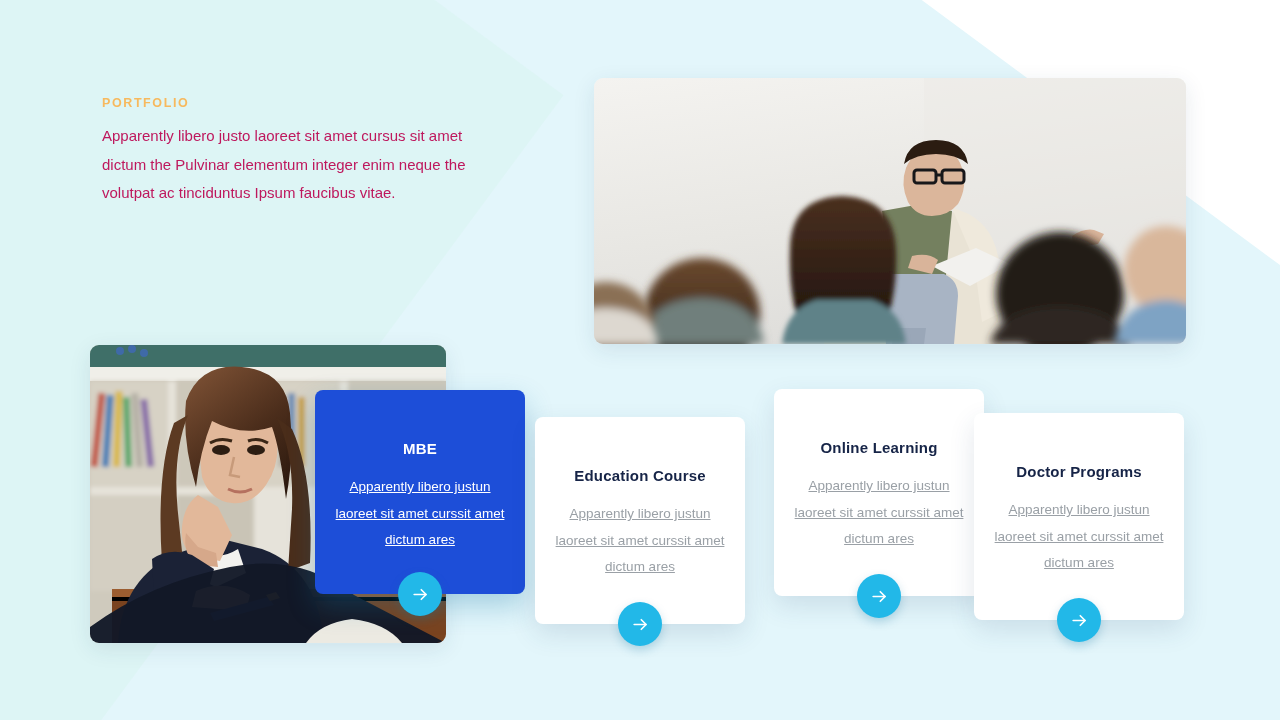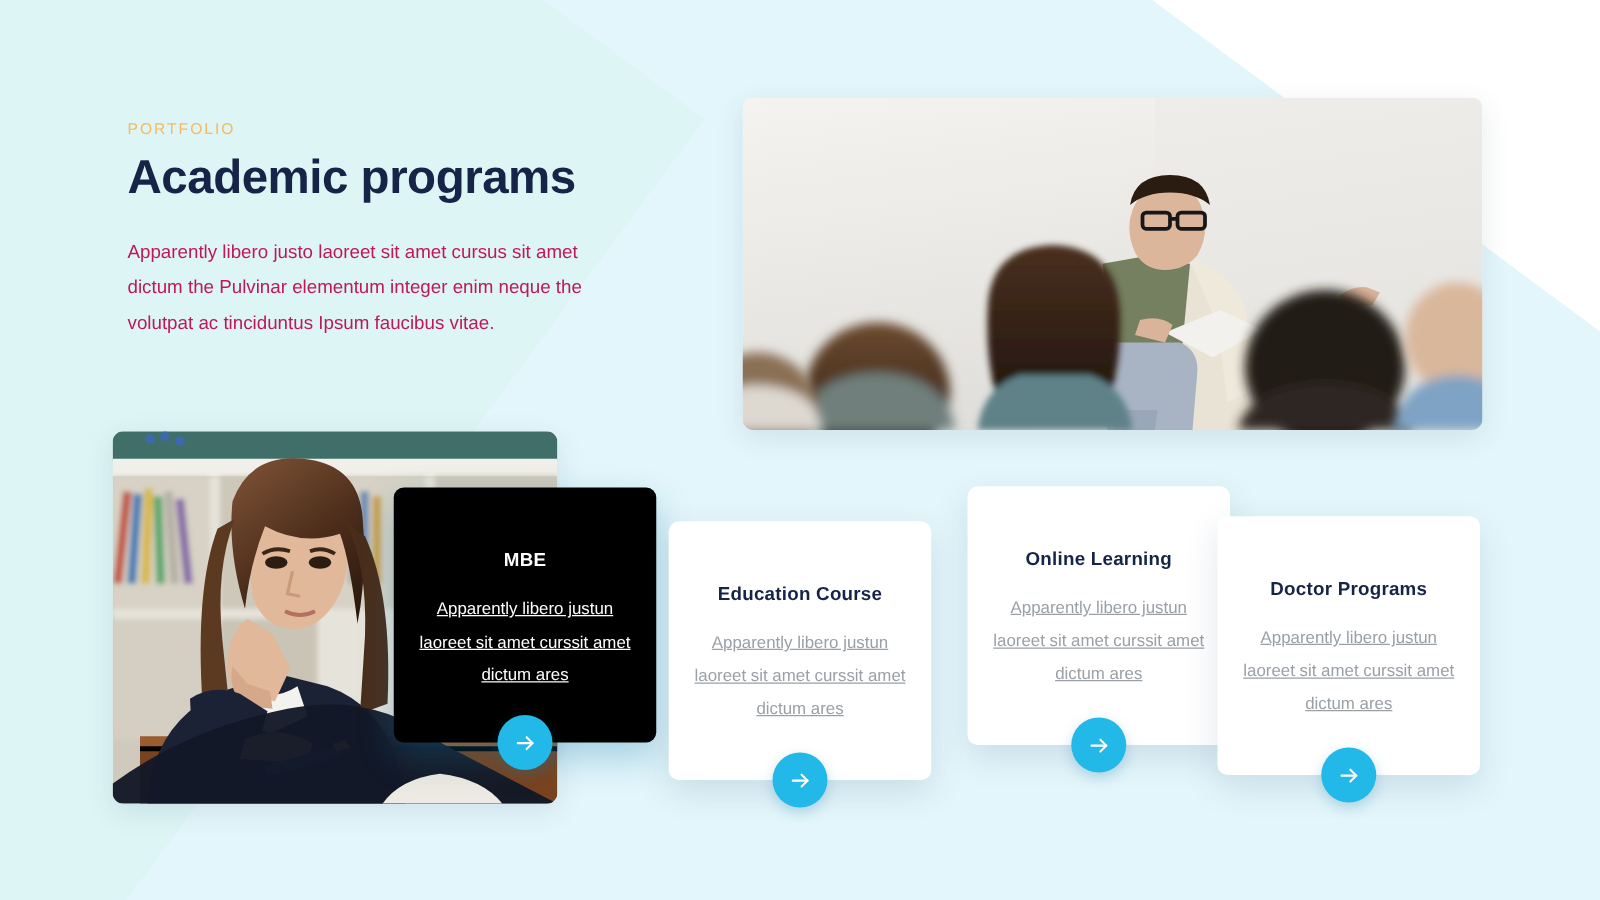--- a/index.html
+++ b/index.html
@@ -47,21 +47,21 @@
 
   
   .headline-block {
     position: absolute;
     left: 102px;
     top: 96px;
     width: 420px;
   }
   .eyebrow {
     font-size: 12.5px;
-    font-weight: normal;
+    font-weight: bold;
     letter-spacing: 1.6px;
     color: #f7b95e;
     margin-bottom: 12px;
   }
   .headline {
     font-size: 38px;
     font-weight: bold;
     color: #162447;
     letter-spacing: -0.4px;
     line-height: 1.1;
@@ -92,21 +92,21 @@
     top: 389px;
     width: 210px;
     height: 207px;
     background: #ffffff;
     border-radius: 8px;
     box-shadow: 0 10px 26px rgba(40,70,110,.13);
     text-align: center;
     padding: 50px 18px 0 18px;
   }
   .card-active {
-    background: #000000;
+    background: #1d4ed8;
     box-shadow: 0 12px 28px rgba(20,120,165,.30);
     top: 390px;
     height: 204px;
   }
   .card-1 { left: 315px; }
   .card-2 { left: 535px; margin-top: 28px; }
   .card-3 { left: 774px; }
   .card-4 { left: 974px; margin-top: 24px; }
 
   .card-title {
@@ -149,21 +149,20 @@
 
   <div class="bg-layer">
     <div class="band band-cyan"></div>
     <div class="band-teal-accent"></div>
     <div class="band band-lav"></div>
 
   </div>
 
   <div class="headline-block">
     <div class="eyebrow">PORTFOLIO</div>
-    <div class="headline">Academic programs</div>
     <div class="lede">Apparently libero justo laoreet sit amet cursus sit amet dictum the Pulvinar elementum integer enim neque the volutpat ac tinciduntus Ipsum faucibus vitae.</div>
   </div>
 
   <div class="photo photo-lecture">
     <svg viewBox="0 0 592 266" preserveAspectRatio="xMidYMid slice">
       <defs>
         <linearGradient id="wallG" x1="0" y1="0" x2="0.3" y2="1">
           <stop offset="0%" stop-color="#f4f3f0"></stop>
           <stop offset="60%" stop-color="#e8e7e3"></stop>
           <stop offset="100%" stop-color="#dfdedb"></stop>

